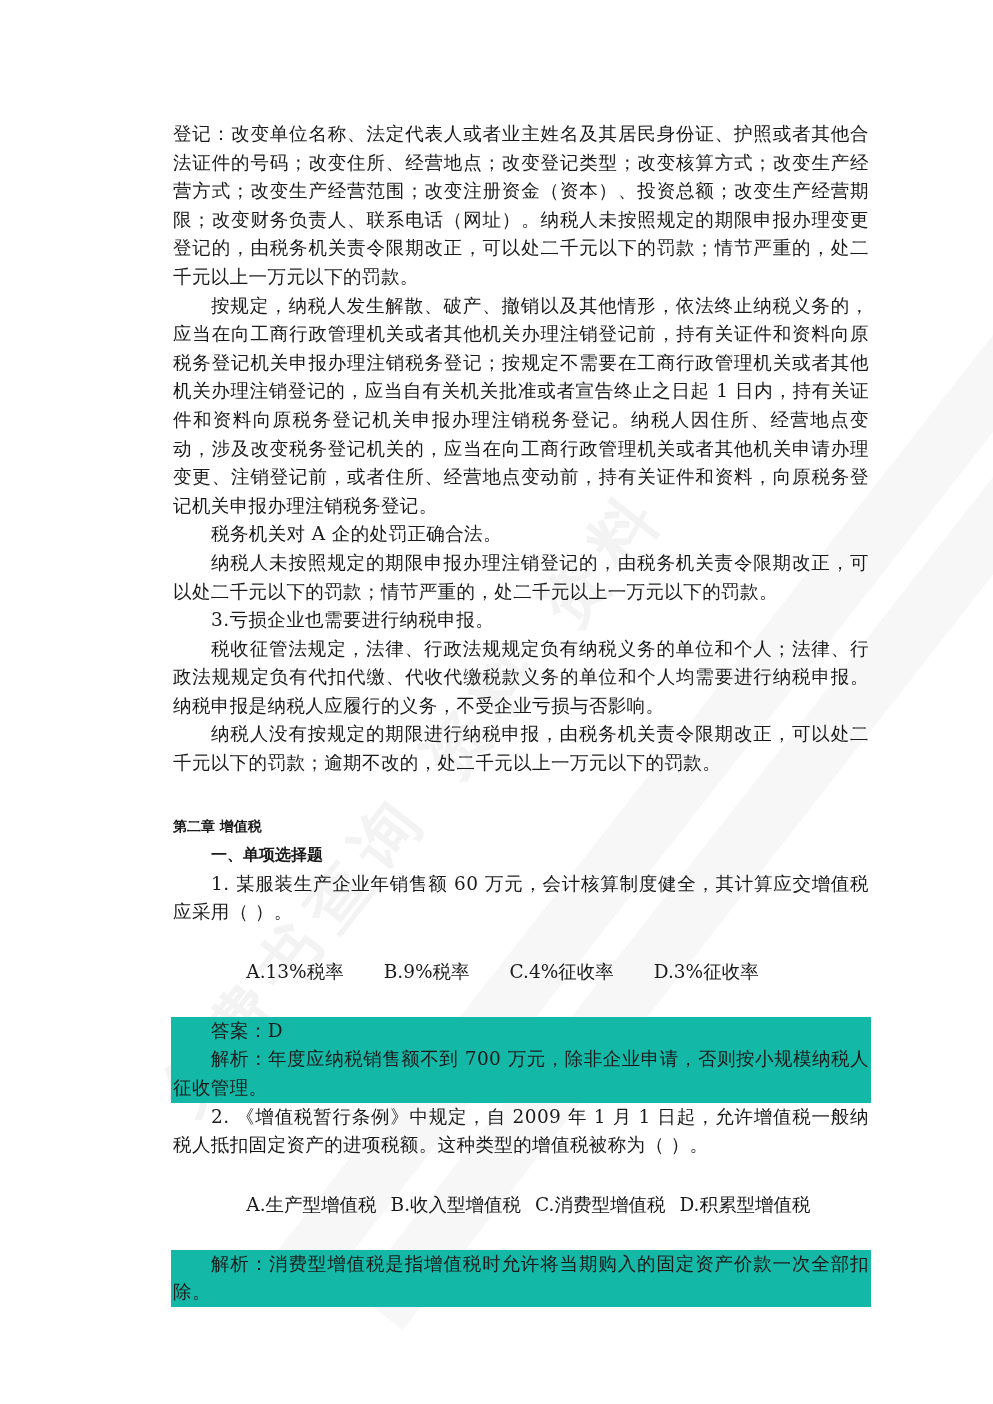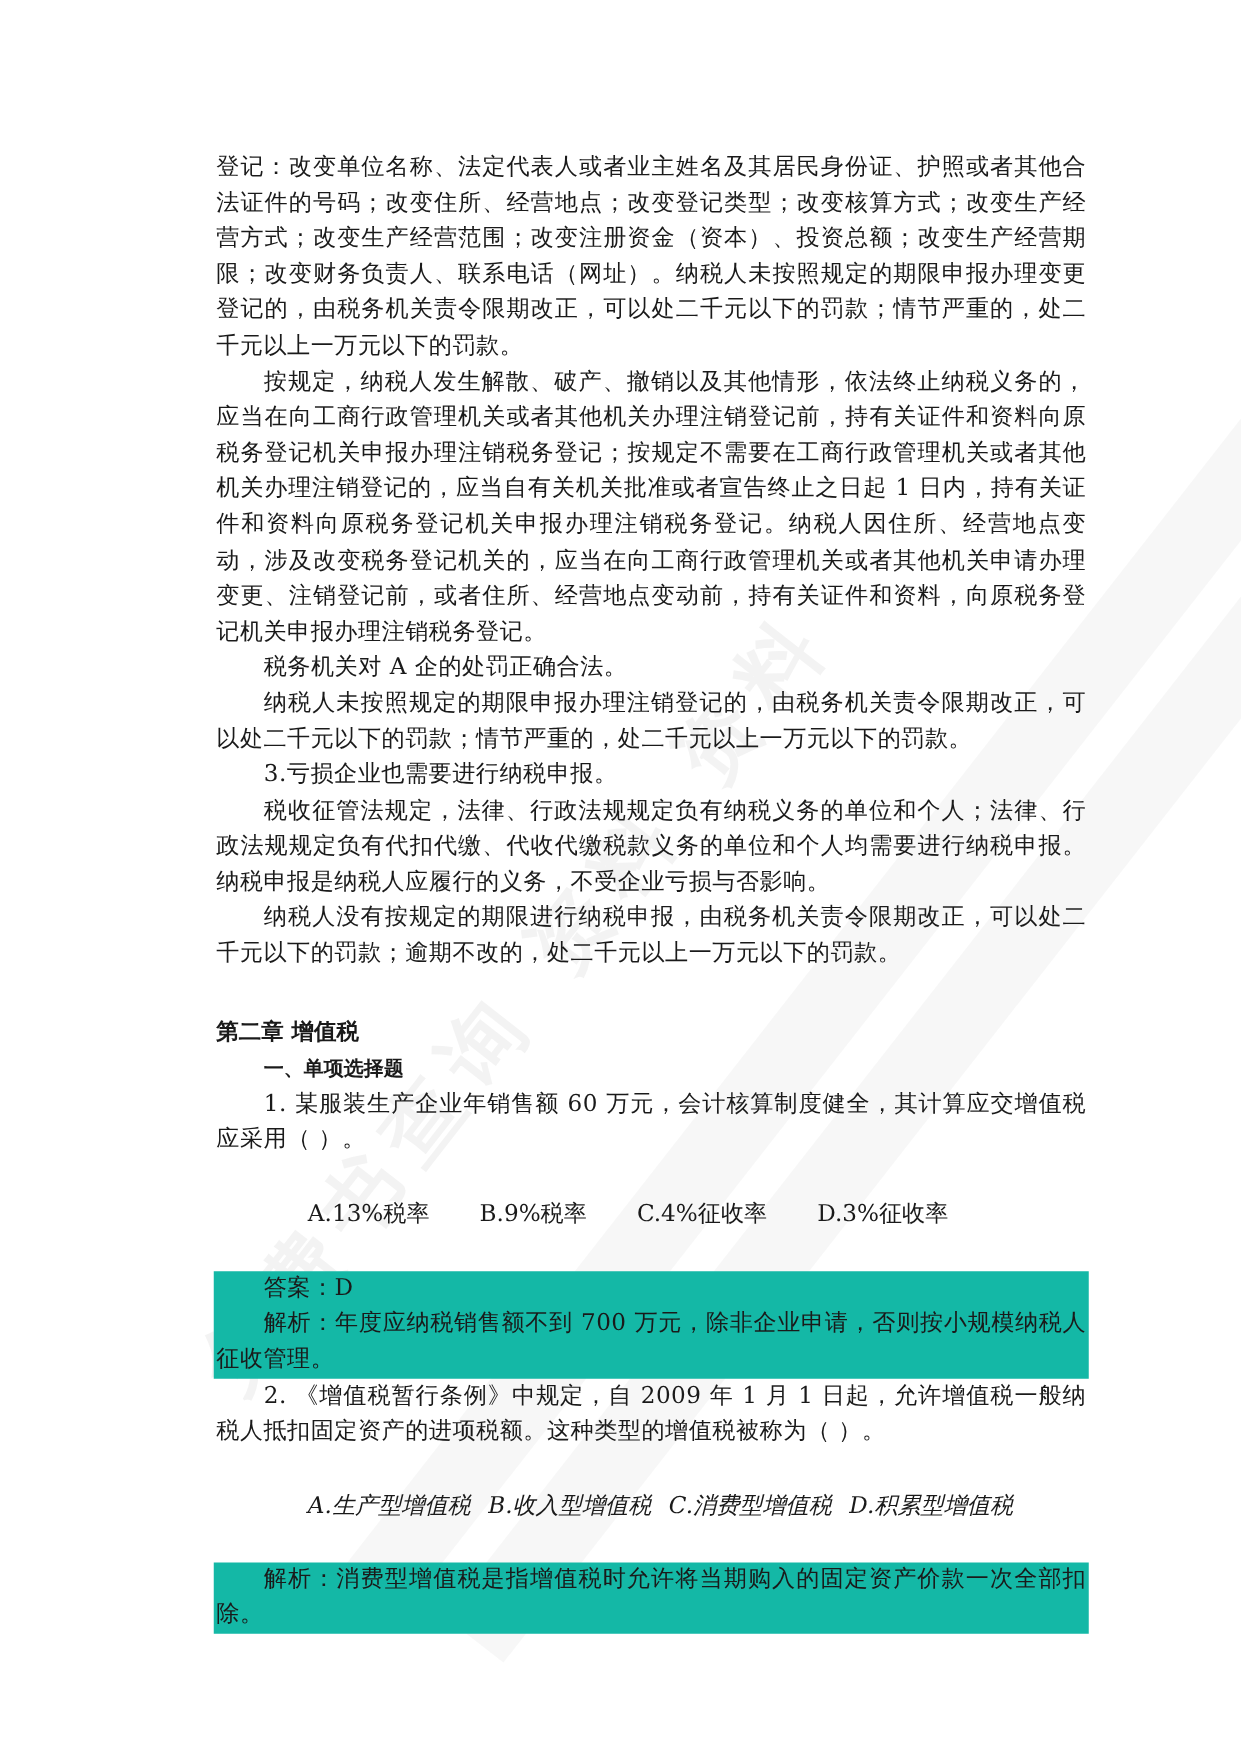--- a/index.html
+++ b/index.html
@@ -3,26 +3,26 @@
 <meta charset="utf-8">
 <style>
   html, body { margin: 0; padding: 0; }
   body {
     width: 993px; height: 1404px; background: #ffffff; position: relative; overflow: hidden;
     font-family: "DejaVu Serif", "Liberation Serif", serif; color: #1a1a1a;
   }
   .page { position: absolute; left: 149px; top: 120px; width: 696px; margin-left: 24px; }
   .p { font-size: 18.5px; line-height: 28.6px; margin: 0; text-align: justify; letter-spacing: 0.4px; }
   .indent { text-indent: 38px; }
-  .h-chapter { font-family: "DejaVu Sans", "Liberation Sans", sans-serif; font-weight: bold; font-size: 18px; margin-top: 34px; line-height: 28px; }
+  .h-chapter { font-family: "DejaVu Sans", "Liberation Sans", sans-serif; font-weight: bold; font-size: 14px; margin-top: 34px; line-height: 28px; }
   .h-section { font-family: "DejaVu Sans", "Liberation Sans", sans-serif; font-weight: bold; font-size: 16px; line-height: 30px; padding-left: 38px; }
   .options { font-size: 18.5px; line-height: 30px; padding-left: 38px; white-space: pre; }
   .options span { display: inline-block; }
   .opt-wide span { margin-right: 40px; }
-  .opt-tight span { margin-right: 14px; font-style: italic; }
+  .opt-tight span { margin-right: 14px; }
   .shaded { background: #14b8a6; margin-left: -2px; padding-left: 2px; margin-right: -2px; padding-right: 2px; }
   .watermark { position: absolute; left: 80px; top: 180px; width: 1100px; height: 1100px; pointer-events: none; }
   .wm-band {
     position: absolute; font-family: "DejaVu Sans", sans-serif; font-weight: bold; font-size: 64px; color: rgba(200,200,200,0.22);
     transform: rotate(-52deg); transform-origin: left top; white-space: nowrap; letter-spacing: 14px;
   }
   .wm-stripe { position: absolute; width: 60px; height: 1400px; background: rgba(225,225,225,0.25); transform: rotate(38deg); }
 </style>
 </head>
 <body>

